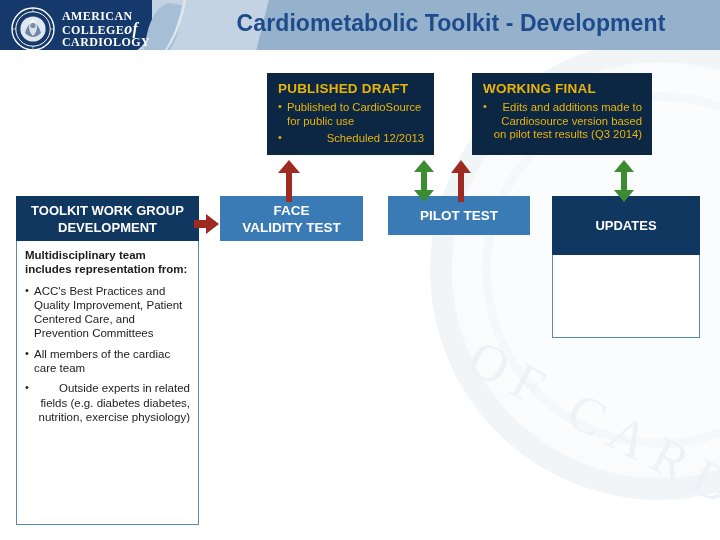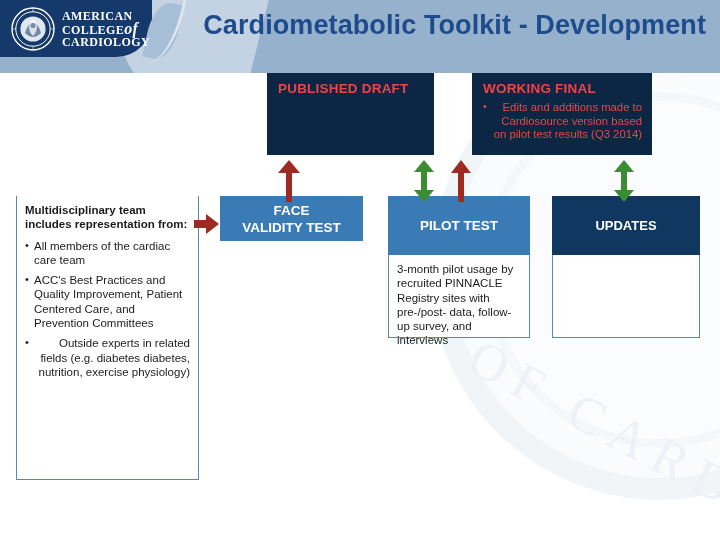--- a/index.html
+++ b/index.html
@@ -49,21 +49,21 @@
     transform: rotate(28deg);
     z-index: 0;
     white-space: nowrap;
   }
 
   
   #header {
     position: absolute;
     left: 0; top: 0;
     width: 720px;
-    height: 73px;
+    height: 50px;
     background: #96b1cc;
     z-index: 2;
     overflow: hidden;
   }
   #header-curve {
     position: absolute;
     left: 110px;
     top: -40px;
     width: 150px;
     height: 150px;
@@ -100,22 +100,22 @@
     background: #a7bfd6;
     border-radius: 60% 0 60% 0;
     transform: rotate(12deg);
     z-index: 4;
   }
   #header-title {
     position: absolute;
     left: 196px;
     top: 10px;
     width: 510px;
-    text-align: right;
-    font-size: 27px;
+    text-align: center;
+    font-size: 23px;
     font-weight: bold;
     color: #1d4b8c;
     letter-spacing: 0.1px;
     z-index: 5;
   }
 
   
   #acc-logo {
     position: absolute;
     left: 11px;
@@ -176,21 +176,21 @@
     font-size: 11px;
   }
   .plain { margin: 0; }
   .lead { font-weight: bold; margin-bottom: 7px; }
 
   
   .topbox {
     position: absolute;
     z-index: 2;
     background: #0c2744;
-    color: #ef4444;
+    color: #eab308;
     box-sizing: border-box;
     padding: 8px 10px 9px 11px;
   }
   .topbox .t {
     font-size: 13.5px;
     font-weight: bold;
     margin-bottom: 5px;
     letter-spacing: 0.2px;
   }
   .topbox .bul { font-size: 11.3px; line-height: 13.6px; margin-bottom: 4px; }
@@ -241,20 +241,22 @@
     <div>AMERICAN</div>
     <div><span>COLLEGE</span><span class="of">of</span></div>
     <div>CARDIOLOGY</div>
   </div>
 
   <div id="header-title">Cardiometabolic Toolkit - Development</div>
 </div>
 
 <div class="topbox" style="left:267px; top:73px; width:167px; height:82px;">
   <div class="t">PUBLISHED DRAFT</div>
+  <div class="bul">Published to CardioSource for public use</div>
+  <div class="bul">Scheduled 12/2013</div>
 </div>
 
 <div class="topbox" style="left:472px; top:73px; width:180px; height:82px;">
   <div class="t">WORKING FINAL</div>
   <div class="bul">Edits and additions made to Cardiosource version based on pilot test results (Q3 2014)</div>
 </div>
 
 <div class="arrow" style="left:277px; top:160px; width:24px; height:42px;">
   <div class="ar-shaft-v" style="top:10px; width:6px; height:32px; background:#9e2a21;"></div>
   <div class="ar-head-up" style="top:0; border-left:11px solid transparent; border-right:11px solid transparent; border-bottom:13px solid #9e2a21;"></div>
@@ -275,36 +277,34 @@
   <div class="ar-shaft-v" style="top:9px; width:6px; height:24px; background:#3c8c31;"></div>
   <div class="ar-head-up" style="top:0; border-left:10px solid transparent; border-right:10px solid transparent; border-bottom:12px solid #3c8c31;"></div>
   <div class="ar-head-down" style="bottom:0; border-left:10px solid transparent; border-right:10px solid transparent; border-top:12px solid #3c8c31;"></div>
 </div>
 
 <svg class="arrow" style="left:194px; top:213px;" width="26" height="22" viewBox="0 0 26 22">
   <path d="M0 7 L12 7 L12 1 L25 11 L12 21 L12 15 L0 15 Z" fill="#9e2a21"></path>
 </svg>
 
 <div class="card" style="left:16px; top:196px; width:183px;">
+  <div class="card-head navy" style="height:45px; font-size:13px; padding:0 6px;">TOOLKIT WORK GROUP DEVELOPMENT</div>
   <div class="card-body" style="height:284px;">
     <div class="lead">Multidisciplinary team includes representation from:</div>
+    <div class="bul">ACC's Best Practices and Quality Improvement, Patient Centered Care, and Prevention Committees</div>
     <div class="bul">All members of the cardiac care team</div>
-    <div class="bul">ACC's Best Practices and Quality Improvement, Patient Centered Care, and Prevention Committees</div>
     <div class="bul">Outside experts in related fields (e.g. diabetes diabetes, nutrition, exercise physiology)</div>
   </div>
 </div>
 
 <div class="card" style="left:220px; top:196px; width:143px;">
   <div class="card-head mid" style="height:45px; font-size:13.5px; padding:0 22px;">FACE VALIDITY TEST</div>
 </div>
 
 <div class="card" style="left:388px; top:196px; width:142px;">
-  <div class="card-head mid" style="height:59px; font-size:13.5px; padding:0 6px;">PILOT TEST</div>
-  <div class="card-body" style="height:83px;">
-    <div class="plain">3-month pilot usage by recruited PINNACLE Registry sites with pre-/post- data, follow-up survey, and interviews</div>
-  </div>
+  <div class="card-head mid" style="height:39px; font-size:13.5px; padding:0 6px;">PILOT TEST</div>
 </div>
 
 <div class="card" style="left:552px; top:196px; width:148px;">
   <div class="card-head navy" style="height:59px; font-size:13px; padding:0 6px;">UPDATES</div>
   <div class="card-body" style="height:83px;">
   </div>
 </div>
 
 </body></html>

